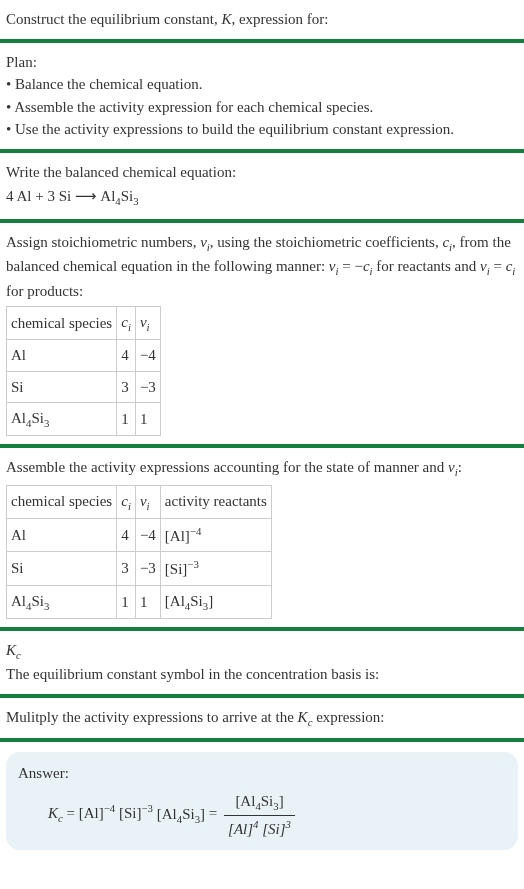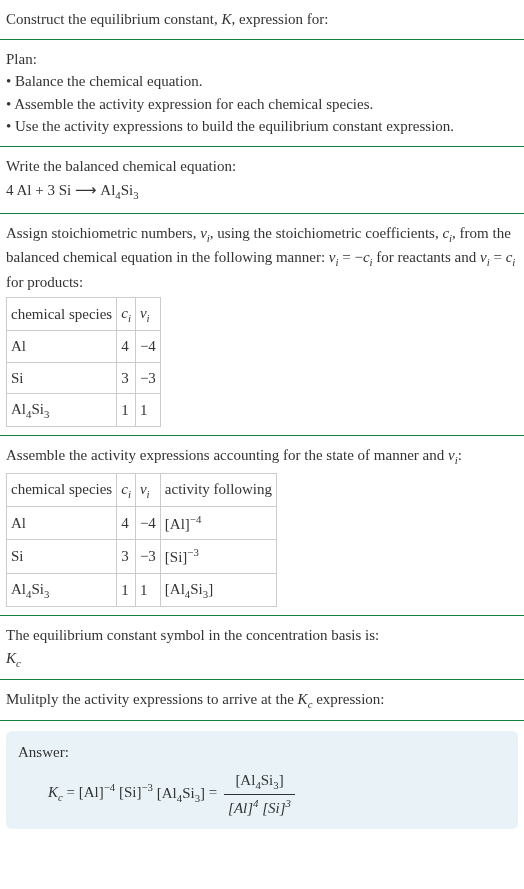--- a/index.html
+++ b/index.html
@@ -4,34 +4,34 @@
 <style>
 * { box-sizing: border-box; margin: 0; padding: 0; }
 body {
   font-family: Georgia, 'Times New Roman', serif;
   font-size: 15px;
   color: #333;
   background: #fff;
   width: 524px;
   line-height: 1.5;
 }
-.section { padding: 8px 6px; border-bottom: 1px solid #15803d; }
+.section { padding: 8px 6px; border-bottom: 4px solid #15803d; }
 .section:last-child { border-bottom: none; }
 .eq-line { margin: 2px 0; }
 .plan-list { list-style: none; }
 .plan-list li::before { content: "• "; }
 table { border-collapse: collapse; margin-top: 4px; }
 td, th { border: 1px solid #ccc; padding: 4px 4px; text-align: left; font-weight: normal; }
 .sub { font-size: 0.72em; vertical-align: sub; }
 .sup { font-size: 0.72em; vertical-align: super; }
 .italic { font-style: italic; }
 .arrow { letter-spacing: 1px; }
 .answer-box {
   background: #e9f3f7;
-  border-radius: 6px;
+  border-radius: 14px;
   padding: 10px 12px;
   margin-top: 2px;
 }
 .answer-label { margin-bottom: 6px; }
 .frac { display: inline-block; text-align: center; vertical-align: middle; margin: 0 3px; }
 .frac .num { display: block; border-bottom: 1px solid #333; padding: 0 4px; }
 .frac .den { display: block; padding: 0 4px; font-style: italic; }
 .kc-expr { padding-left: 30px; }
 .nowrap { white-space: nowrap; }
 </style>
@@ -95,21 +95,21 @@
 <div class="section">
   <div>
     <span>Assemble the activity expressions accounting for the state of manner and </span><span class="italic">ν</span><span class="sub italic">i</span><span>:</span>
   </div>
   <table>
     <tbody>
         <tr>
       <th>chemical species</th>
       <th><span class="italic">c</span><span class="sub italic">i</span></th>
       <th><span class="italic">ν</span><span class="sub italic">i</span></th>
-      <th>activity following</th>
+      <th>activity reactants</th>
     </tr>
     <tr>
       <td>Al</td>
       <td>4</td>
       <td>−4</td>
       <td><span>[Al]</span><span class="sup">−4</span></td>
     </tr>
     <tr>
       <td>Si</td>
       <td>3</td>
@@ -120,22 +120,22 @@
       <td><span>Al</span><span class="sub">4</span><span>Si</span><span class="sub">3</span></td>
       <td>1</td>
       <td>1</td>
       <td><span>[Al</span><span class="sub">4</span><span>Si</span><span class="sub">3</span><span>]</span></td>
     </tr>
   </tbody>
     </table>
 </div>
 
 <div class="section">
+  <div><span class="italic">K</span><span class="sub italic">c</span></div>
   <div>The equilibrium constant symbol in the concentration basis is:</div>
-  <div><span class="italic">K</span><span class="sub italic">c</span></div>
 </div>
 
 <div class="section">
   <span>Mulitply the activity expressions to arrive at the </span><span class="italic">K</span><span class="sub italic">c</span><span> expression:</span>
 </div>
 
 <div class="section" style="border-bottom:none;">
   <div class="answer-box">
     <div class="answer-label">Answer:</div>
     <div class="kc-expr nowrap">

